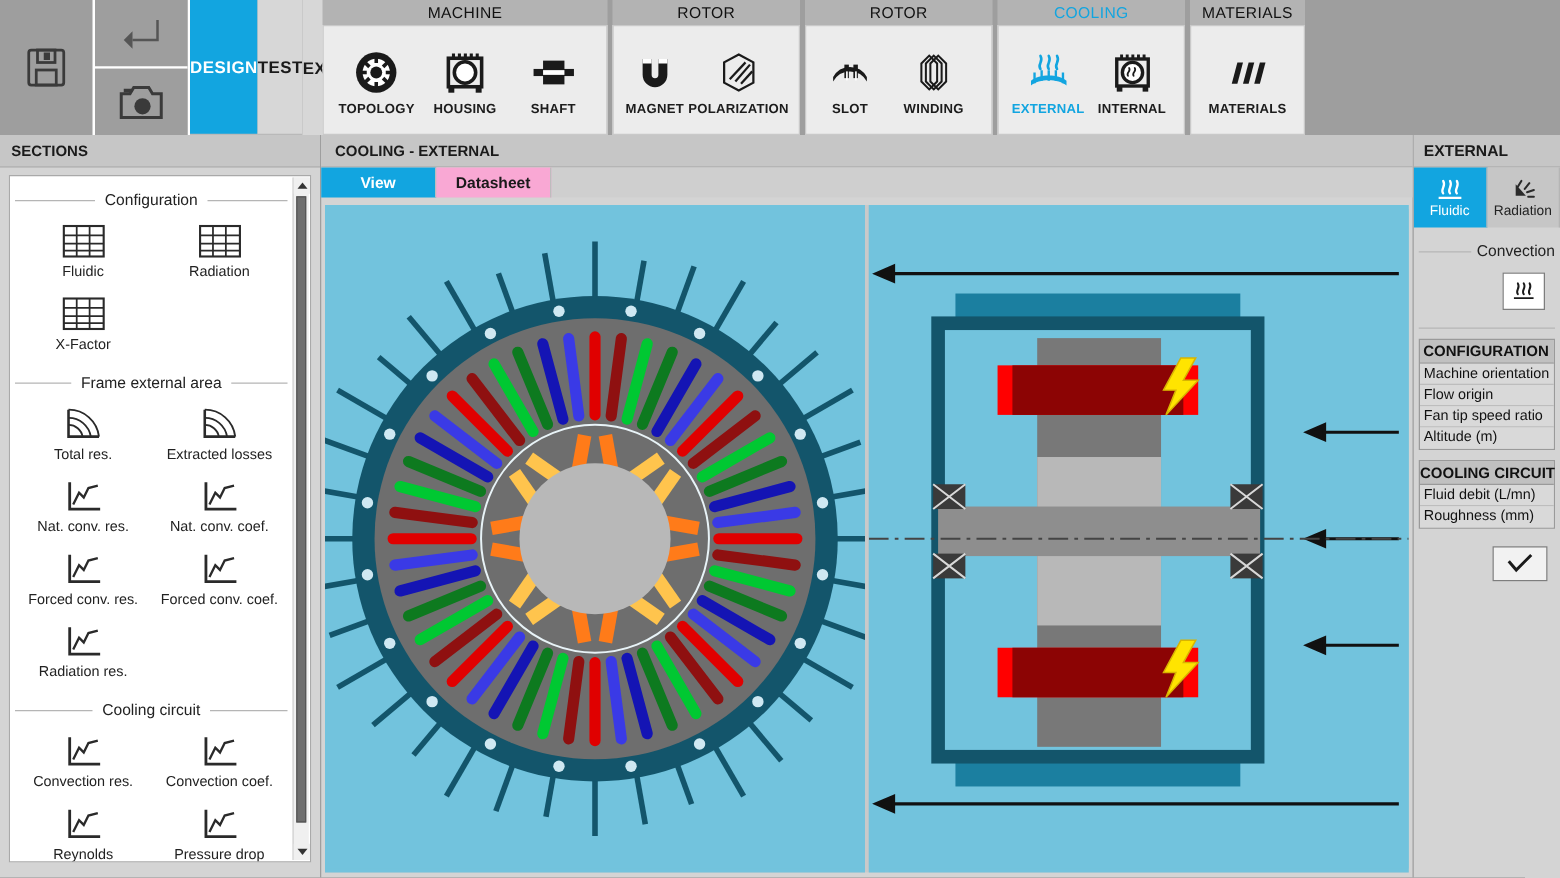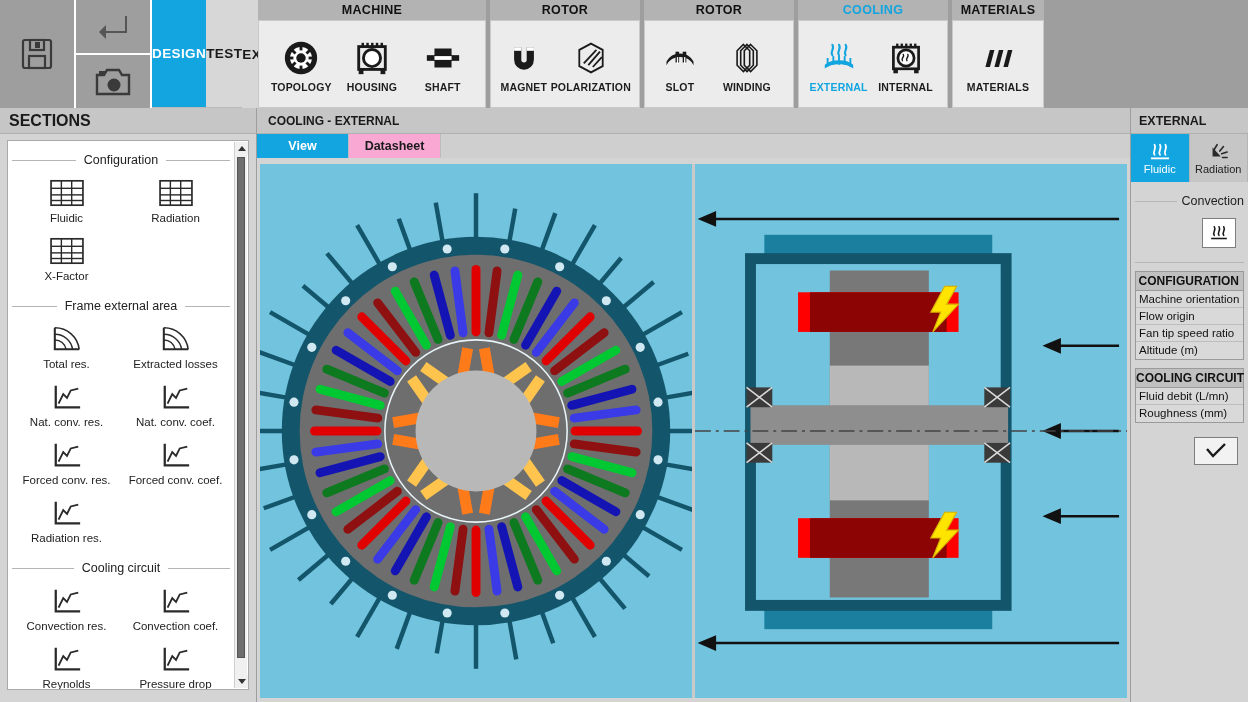--- a/index.html
+++ b/index.html
@@ -40,21 +40,21 @@
     border-bottom: 1px solid #b9b9b9;
   }
   .modebtn.active { background: #12a5e0; color: #fff; }
   .modebtn:last-child { border-bottom: none; }
 
   
   .ribbon { flex: 1; display: flex; align-items: stretch; gap: 0; padding-left: 2px; }
   .rgroup { display: flex; flex-direction: column; margin-right: 4px; }
   .rgroup-title {
     height: 20px; line-height: 20px; text-align: center;
-    font-size: 12.5px; font-weight: bold; color: #111;
+    font-size: 12.5px; font-weight: normal; color: #111;
     background: #b3b3b3; letter-spacing: .3px;
   }
   .rgroup-title.accent { color: #12a5e0; }
   .rgroup-body {
     flex: 1; background: #ececec; border: 1px solid #c9c9c9;
     display: flex; align-items: center; justify-content: center;
     gap: 2px; padding: 6px 8px 4px 8px; font-weight: bold;
   }
   .ritem {
     width: 74px; display: flex; flex-direction: column; align-items: center;
@@ -65,21 +65,21 @@
     white-space: nowrap; }
   .ritem.accent .rlabel { color: #12a5e0; }
 
   
   #sidebar {
     position: absolute; left: 0; top: 108px; width: 256px; height: 594px;
     background: #d4d4d4;
   }
   #sidebar-head {
     height: 26px; line-height: 26px; padding-left: 9px;
-    font-size: 16px; font-weight: bold; color: #1a1a1a;
+    font-size: 12px; font-weight: bold; color: #1a1a1a;
     background: #c6c6c6; border-bottom: 1px solid #b0b0b0;
   }
   #sidebar-body {
     position: absolute; left: 7px; top: 32px; width: 242px; bottom: 12px;
     background: #fff; border: 1px solid #a9a9a9;
     overflow: hidden;
   }
   #sidebar-scrollarea { position: absolute; left: 0; top: 0; right: 14px; bottom: 0;
     padding: 6px 4px 0 4px; }
   .sec-title {

